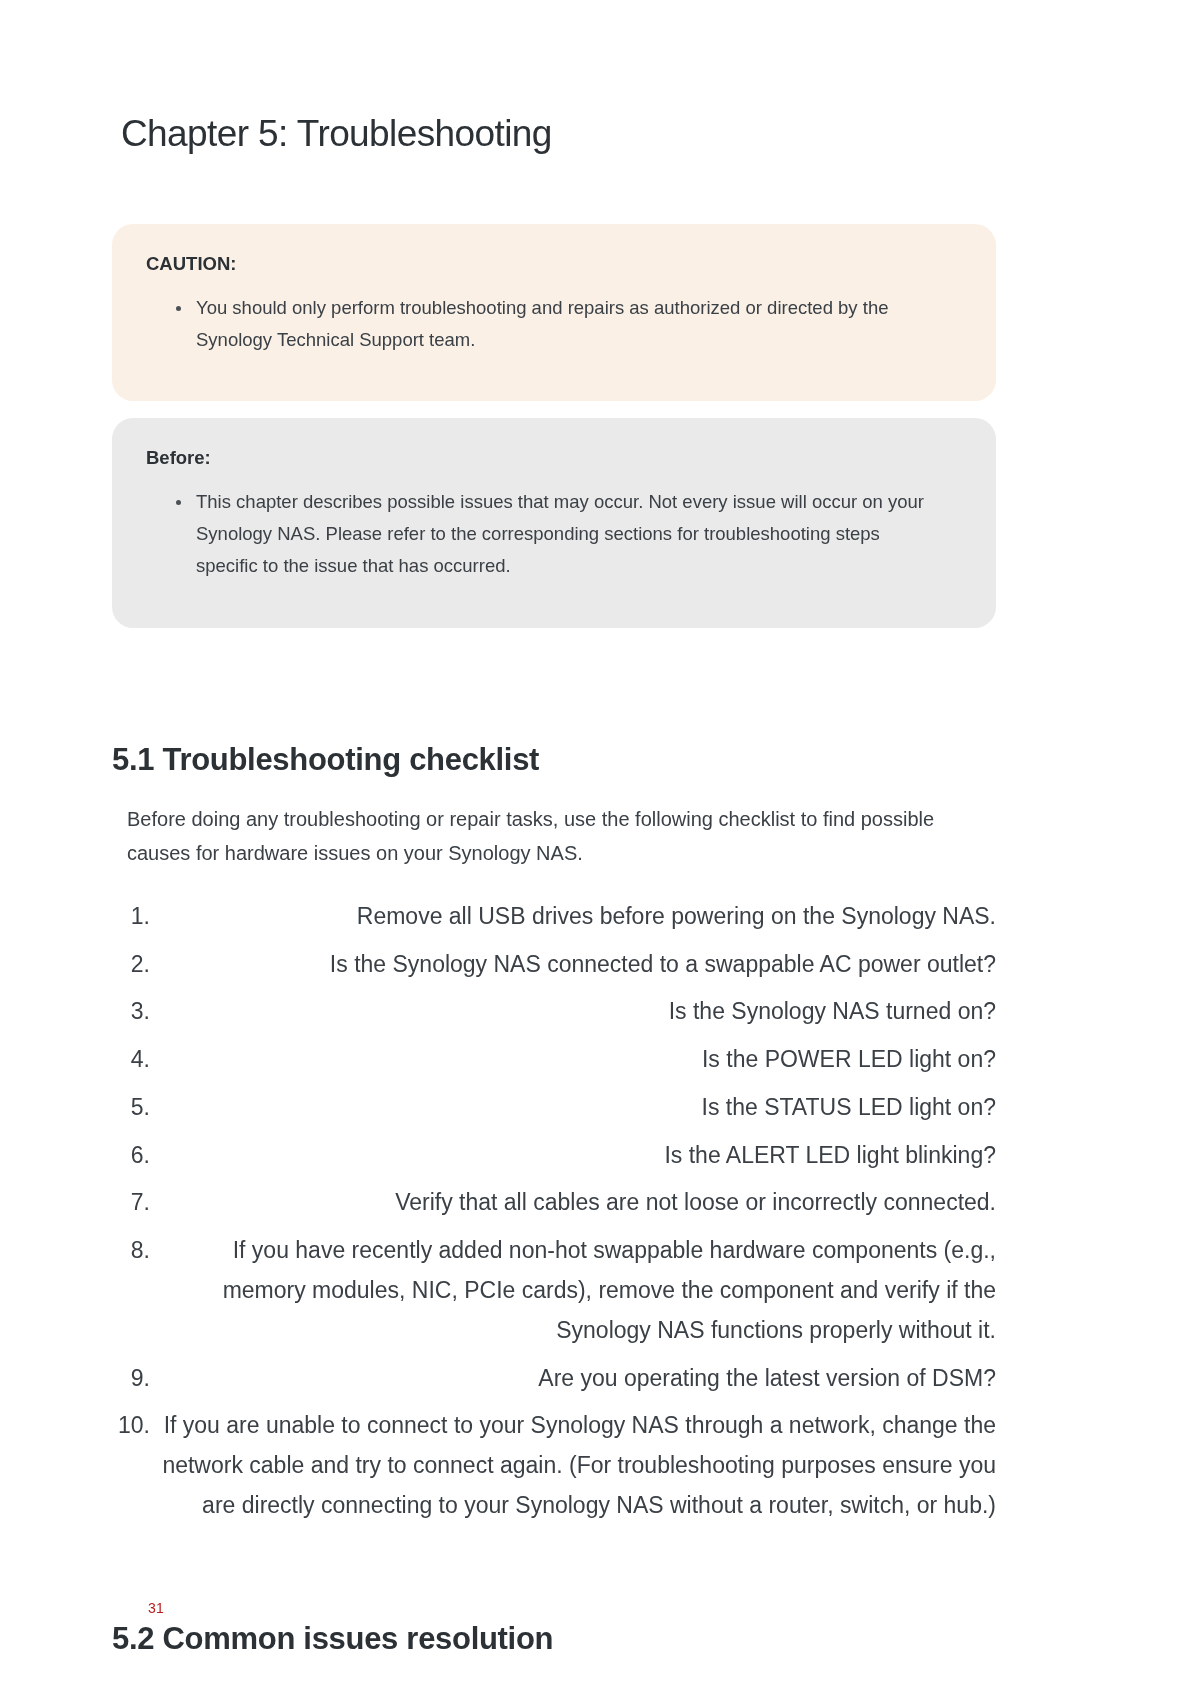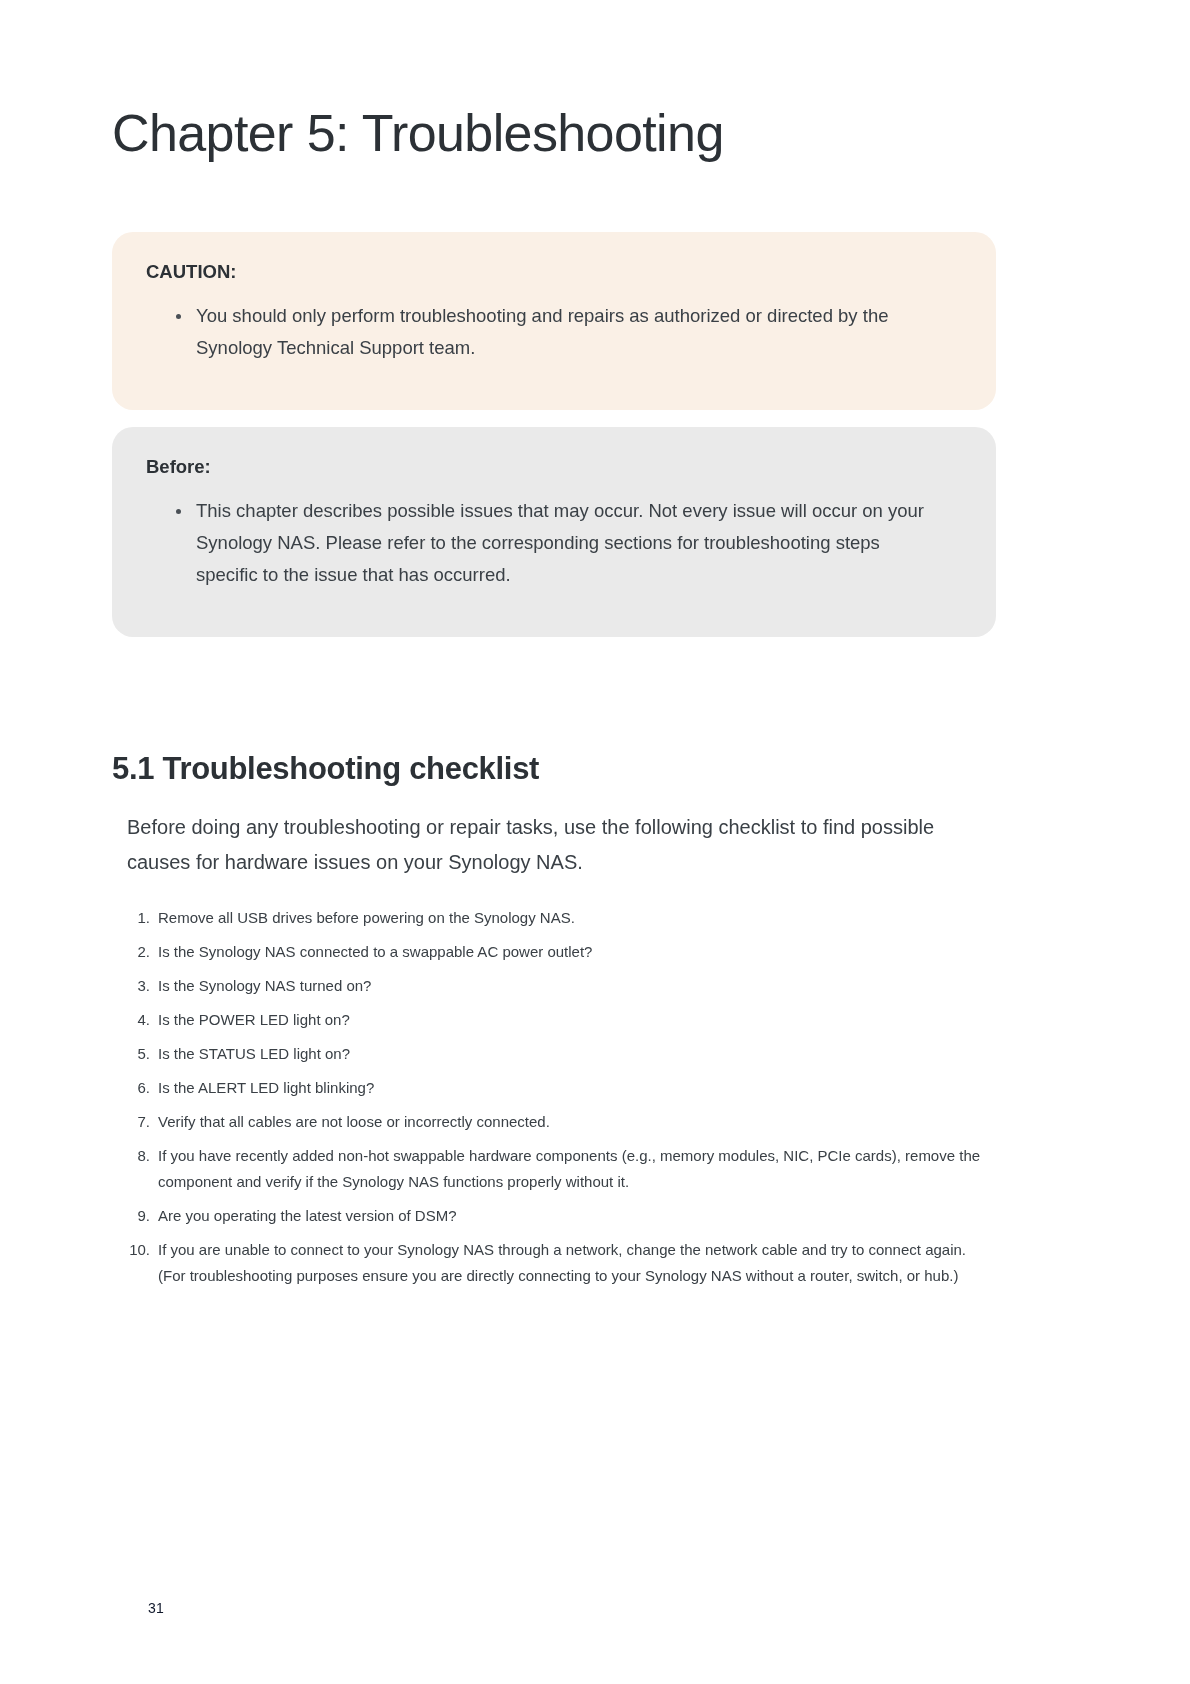--- a/index.html
+++ b/index.html
@@ -22,25 +22,25 @@
   }
   .content {
     position: absolute;
     left: 112px;
     top: 0;
     width: 884px;
   }
 
   
   .chapter-title {
-    font-size: 52px;
+    font-size: 37px;
     font-weight: 400;
     letter-spacing: -0.6px;
     color: #2c3136;
-    margin: 0;
+    margin: 9px;
     padding-top: 103px;
     line-height: 1.18;
   }
 
   
   .callout {
     border-radius: 21px;
     padding: 28px 34px 30px 34px;
     box-sizing: border-box;
   }
@@ -105,43 +105,44 @@
   
   ol.checklist {
     margin: 26px 0 0 0;
     padding: 0;
     list-style: none;
     counter-reset: chk;
   }
   ol.checklist > li {
     position: relative;
     counter-increment: chk;
-    font-size: 15px;
+    font-size: 23px;
     line-height: 1.73;
     color: #3a4046;
     padding-left: 46px;
     margin-bottom: 8px;
+    text-align: right;
   }
   ol.checklist > li::before {
     content: counter(chk) ".";
     position: absolute;
     left: 0;
     top: 0;
     width: 38px;
     text-align: right;
     color: #3a4046;
   }
 
   
   .page-number {
     position: absolute;
     left: 148px;
     top: 1600px;
     font-size: 14px;
-    color: #0f172a;
+    color: #b91c1c;
     letter-spacing: 0.3px;
   }
 </style>
 </head>
 <body>
 
 <div class="page">
   <div class="content">
 
     <h1 class="chapter-title">Chapter 5: Troubleshooting</h1>
@@ -170,17 +171,18 @@
       <li>Is the Synology NAS turned on?</li>
       <li>Is the POWER LED light on?</li>
       <li>Is the STATUS LED light on?</li>
       <li>Is the ALERT LED light blinking?</li>
       <li>Verify that all cables are not loose or incorrectly connected.</li>
       <li>If you have recently added non-hot swappable hardware components (e.g., memory modules, NIC, PCIe cards), remove the component and verify if the Synology NAS functions properly without it.</li>
       <li>Are you operating the latest version of DSM?</li>
       <li>If you are unable to connect to your Synology NAS through a network, change the network cable and try to connect again. (For troubleshooting purposes ensure you are directly connecting to your Synology NAS without a router, switch, or hub.)</li>
     </ol>
 
+    <h2 class="section-heading h52">5.2 Common issues resolution</h2>
 
   </div>
 
   <div class="page-number">31</div>
 </div>
 
 </body></html>

